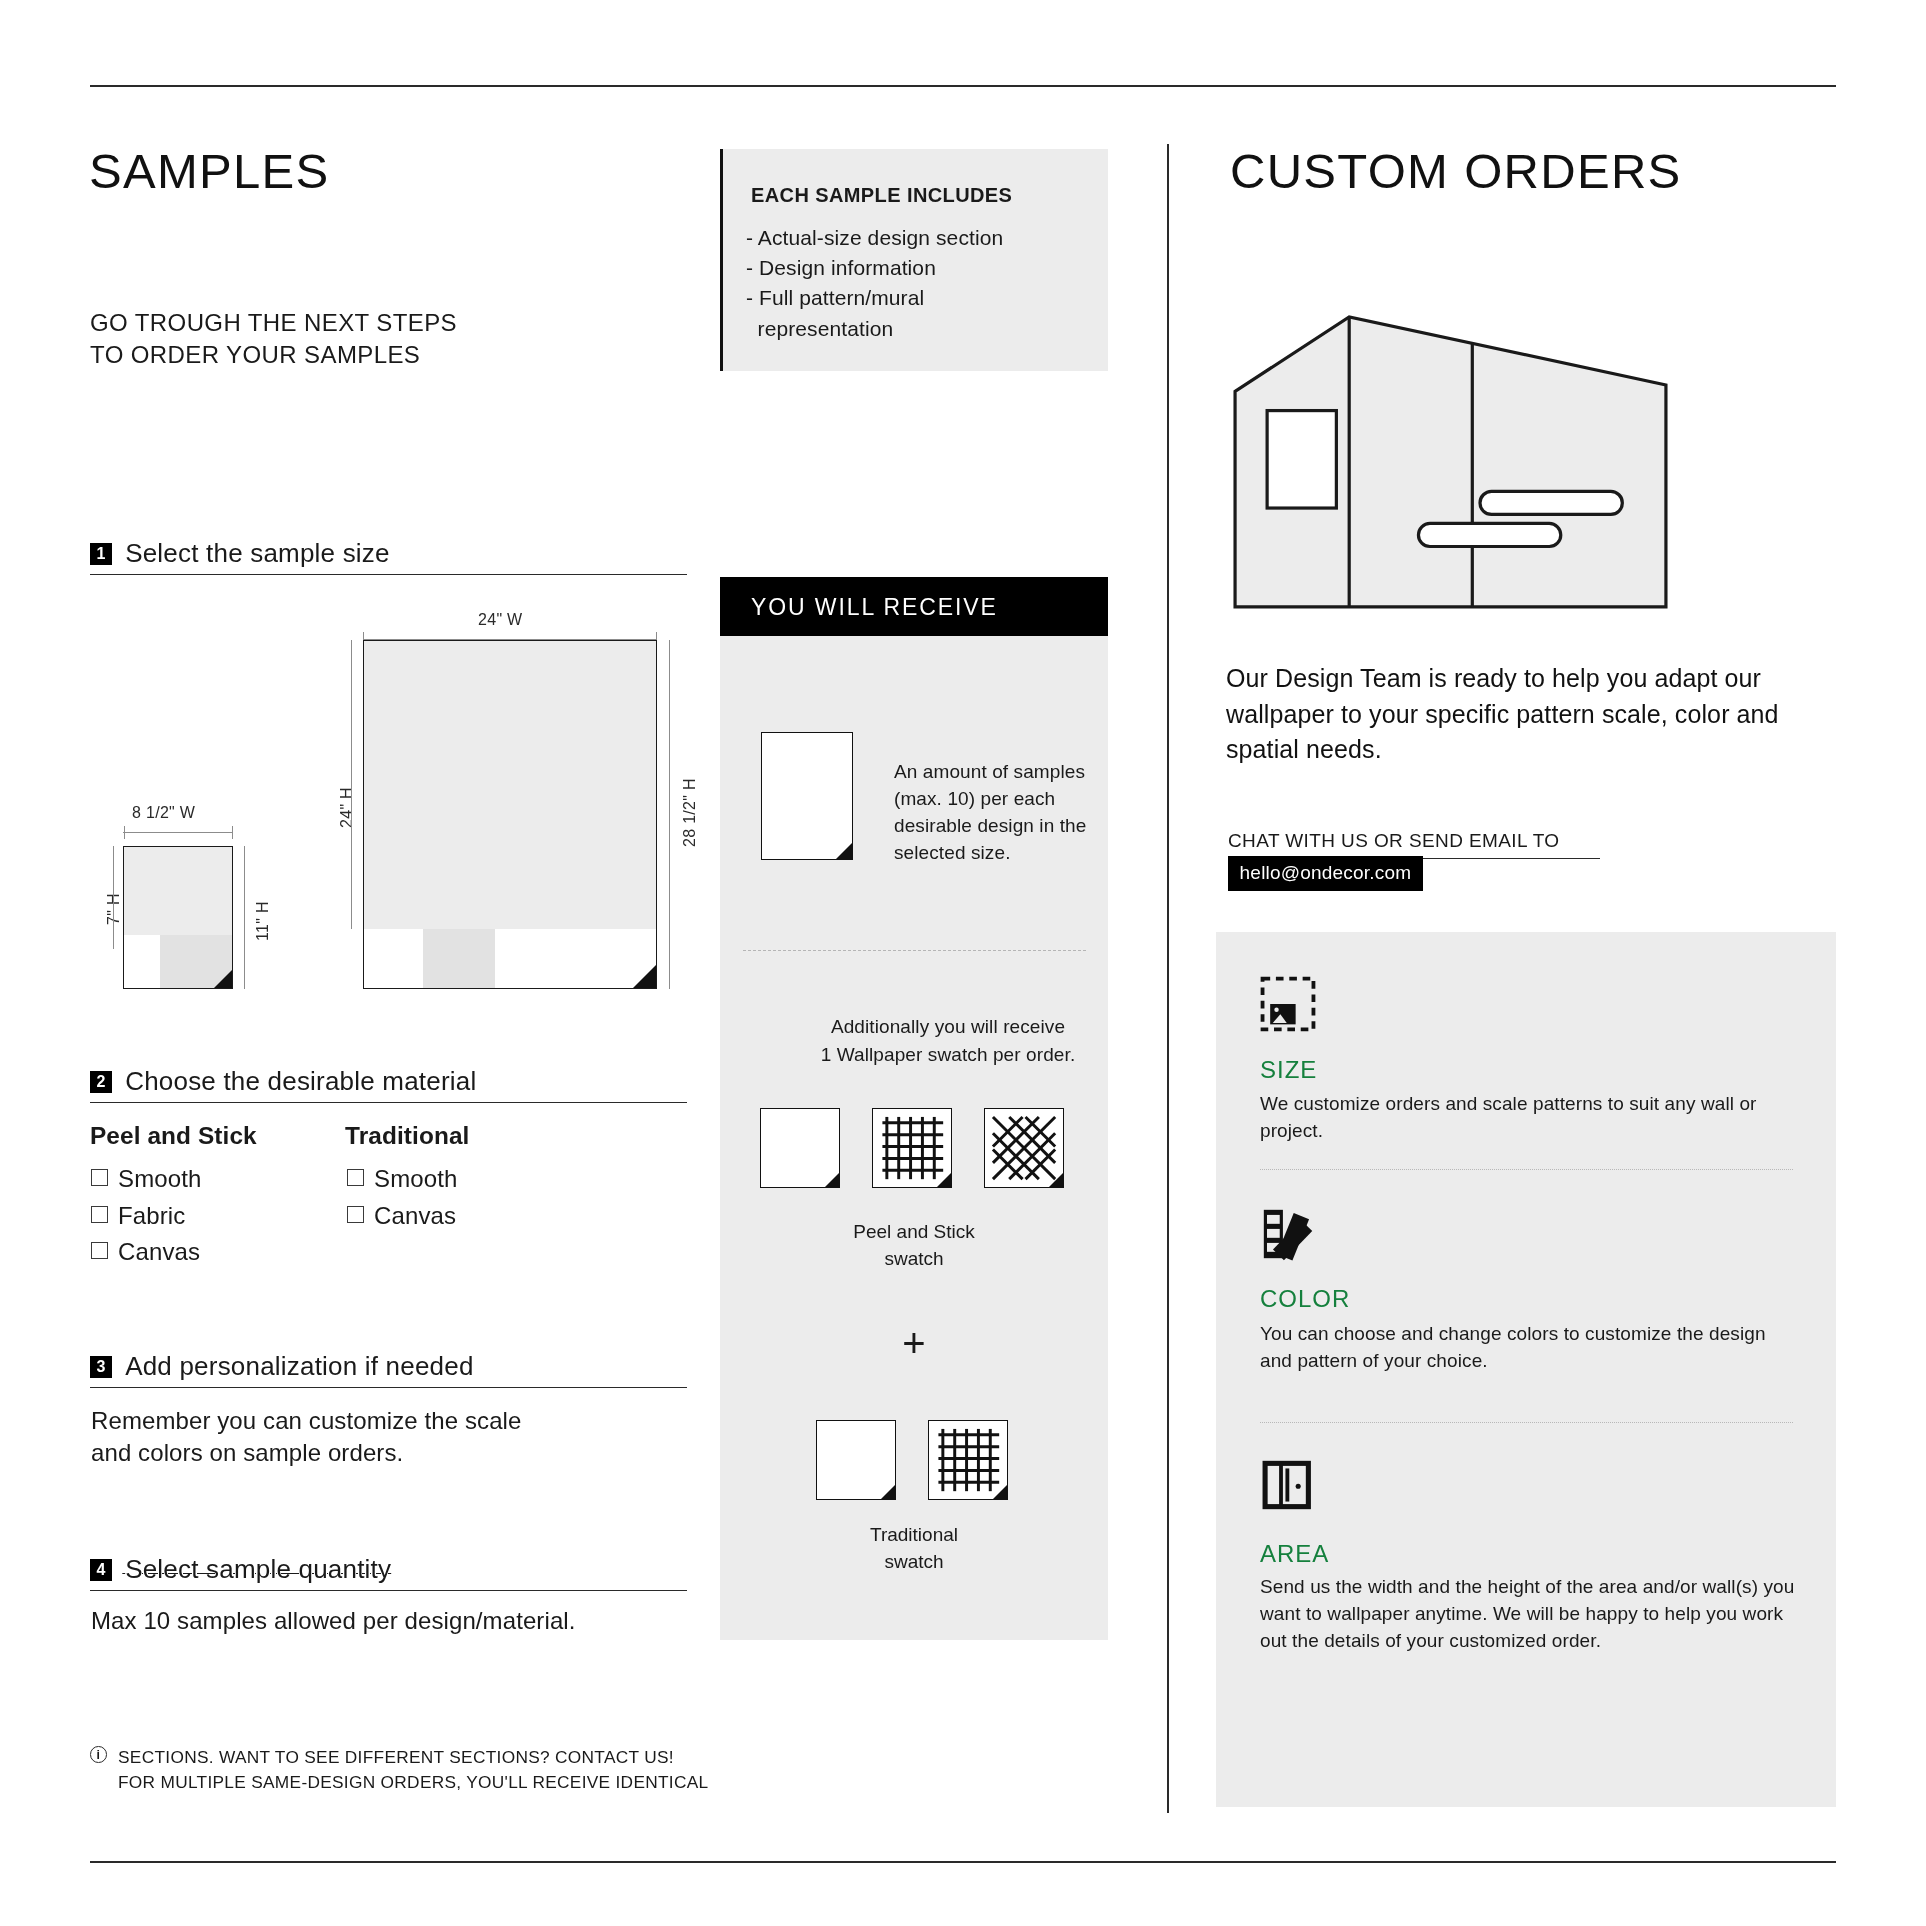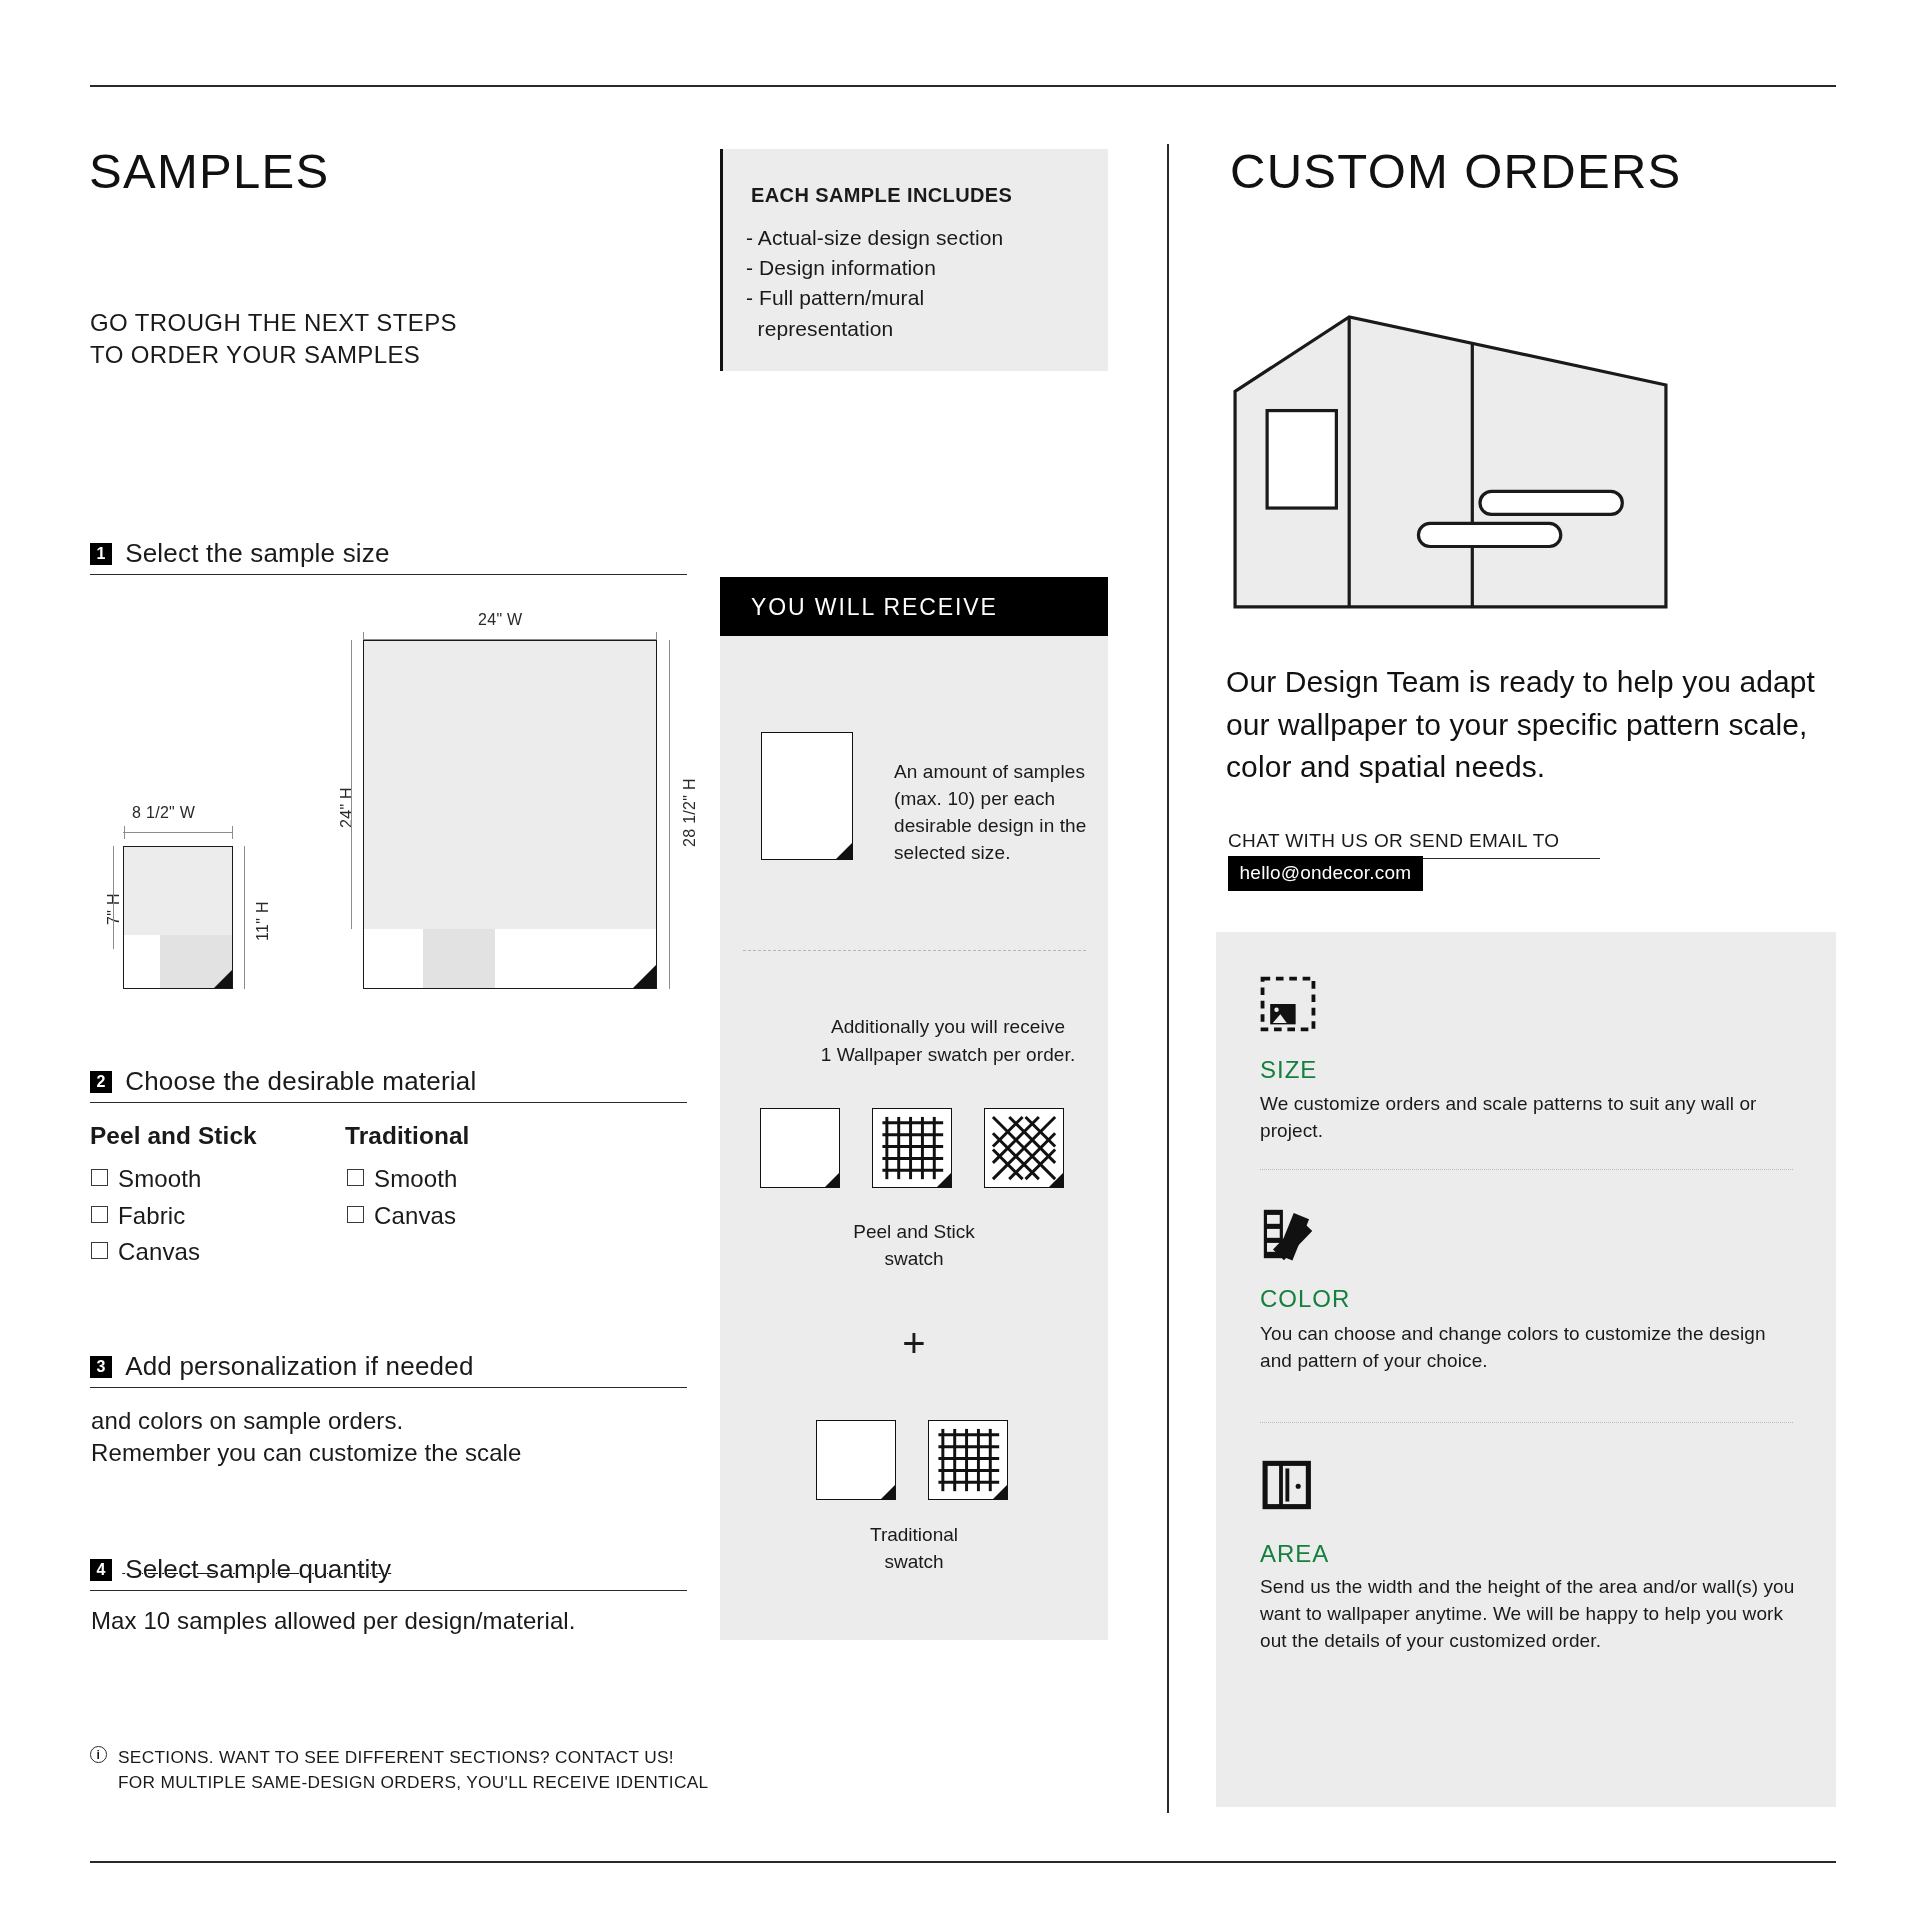--- a/index.html
+++ b/index.html
@@ -343,21 +343,21 @@
   }
   .room-illu {
     position: absolute;
     left: 1226px; top: 308px;
     width: 449px; height: 327px;
   }
   .design-team {
     position: absolute;
     left: 1226px; top: 661px;
     width: 597px;
-    font-size: 30px;
+    font-size: 25px;
     line-height: 1.42;
     letter-spacing: 0.1px;
     color: #111;
   }
   .chat-label {
     position: absolute;
     left: 1228px; top: 830px;
     font-size: 19px;
     letter-spacing: 0.4px;
   }
@@ -487,22 +487,22 @@
   </div>
 
   <div class="step" style="left:90px; top:1351px; width:597px;">
     <div>
       <span class="num">3</span>
       <span class="txt">Add personalization if needed</span>
     </div>
     <div class="underline"></div>
   </div>
   <div class="body-text" style="left:91px; top:1405px; width:597px;">
+    <div>Remember you can customize the scale</div>
     <div>and colors on sample orders.</div>
-    <div>Remember you can customize the scale</div>
   </div>
 
   <div class="step" style="left:90px; top:1554px; width:597px;text-decoration:underline;">
     <div>
       <span class="num">4</span>
       <span class="txt">Select sample quantity</span>
     </div>
     <div class="underline"></div>
   </div>
   <div class="body-text" style="left:91px; top:1605px; width:642px;">Max 10 samples allowed per design/material.</div>

